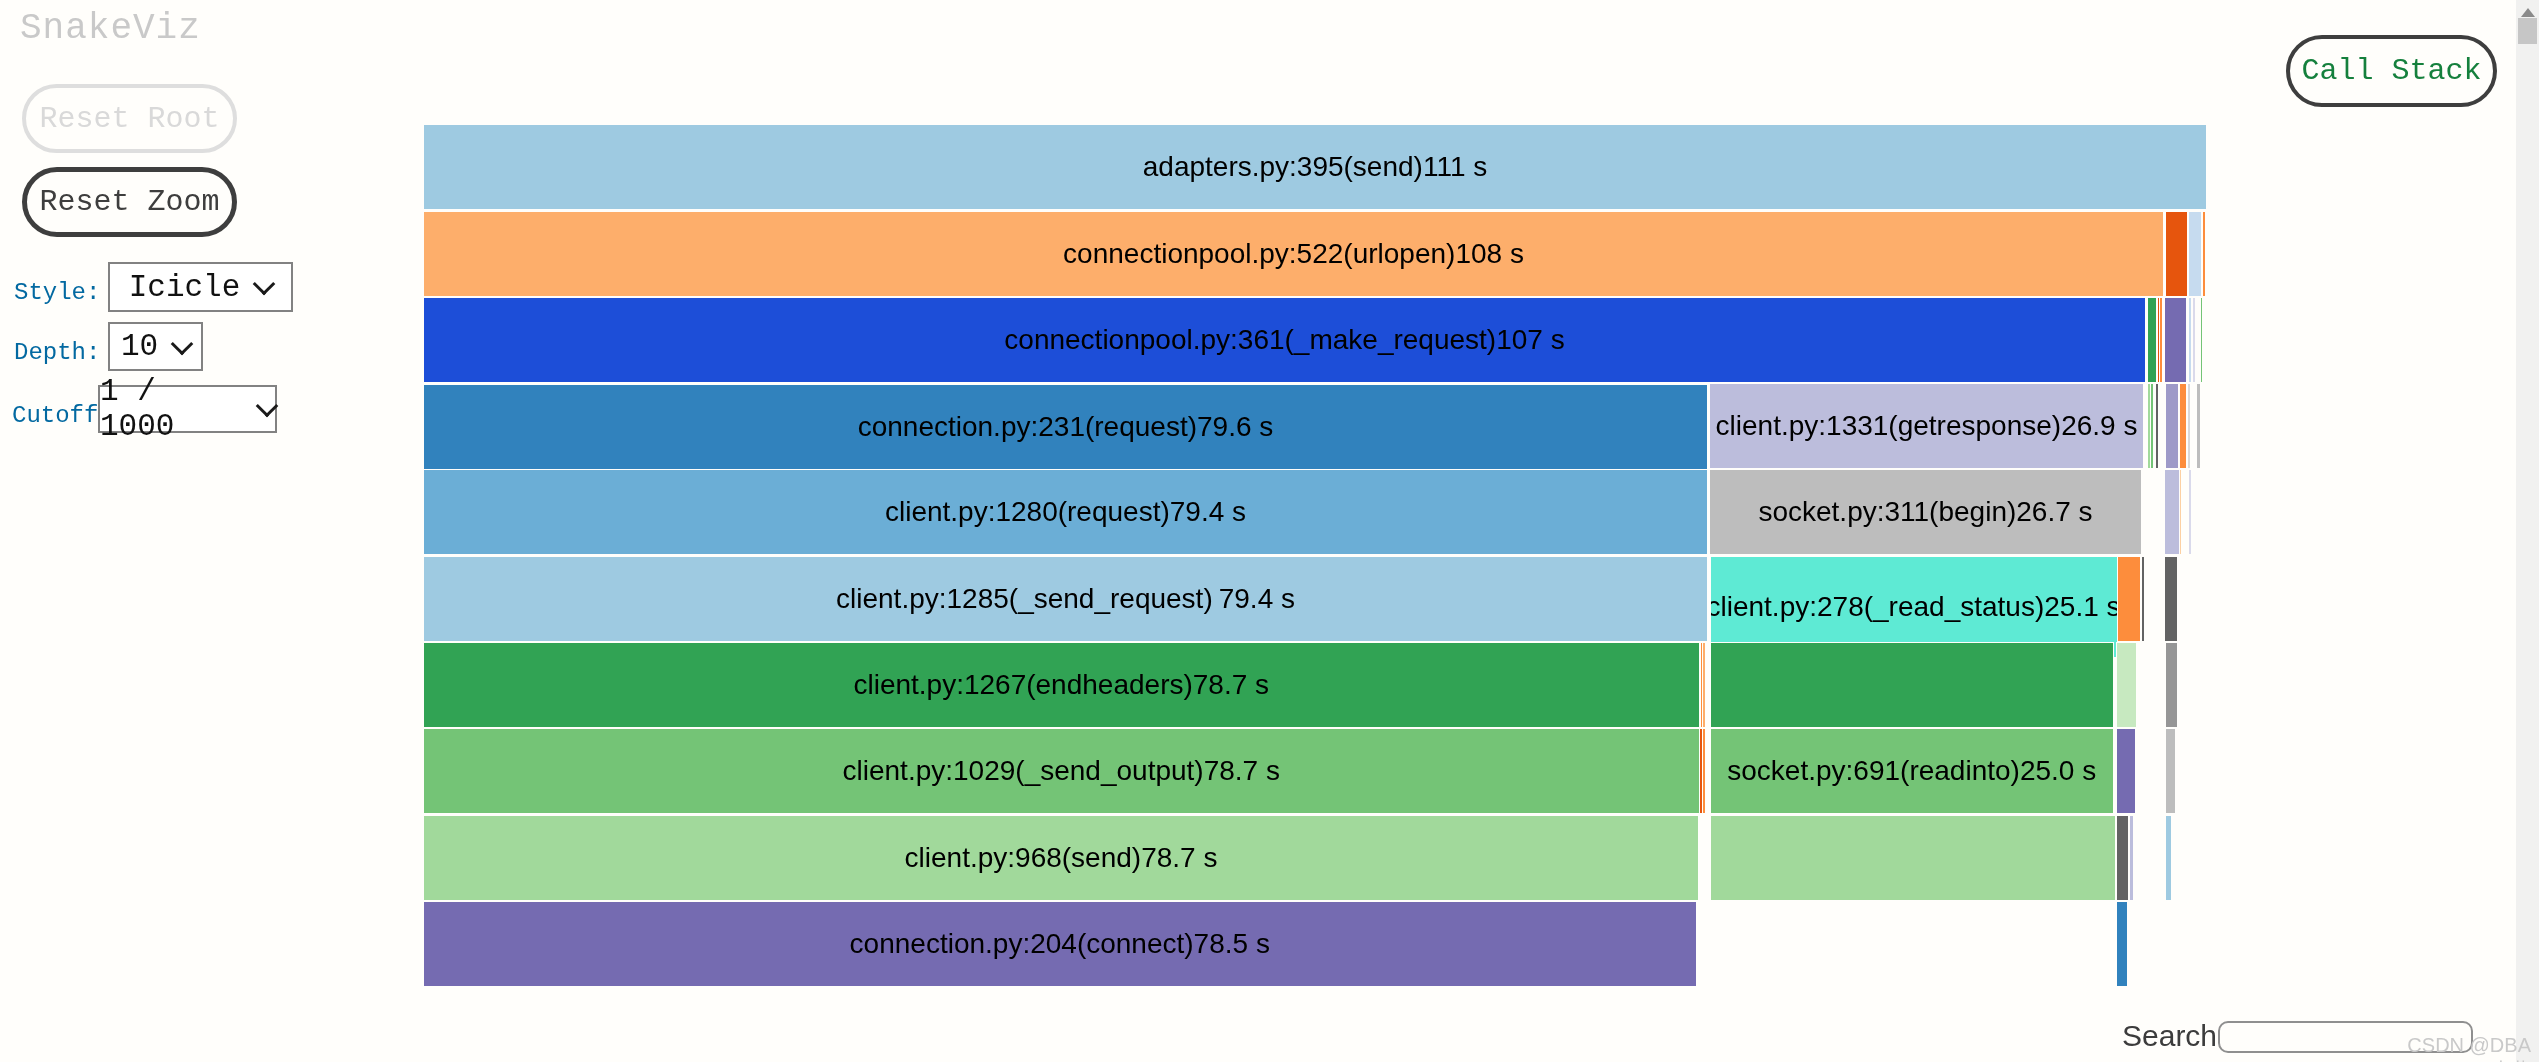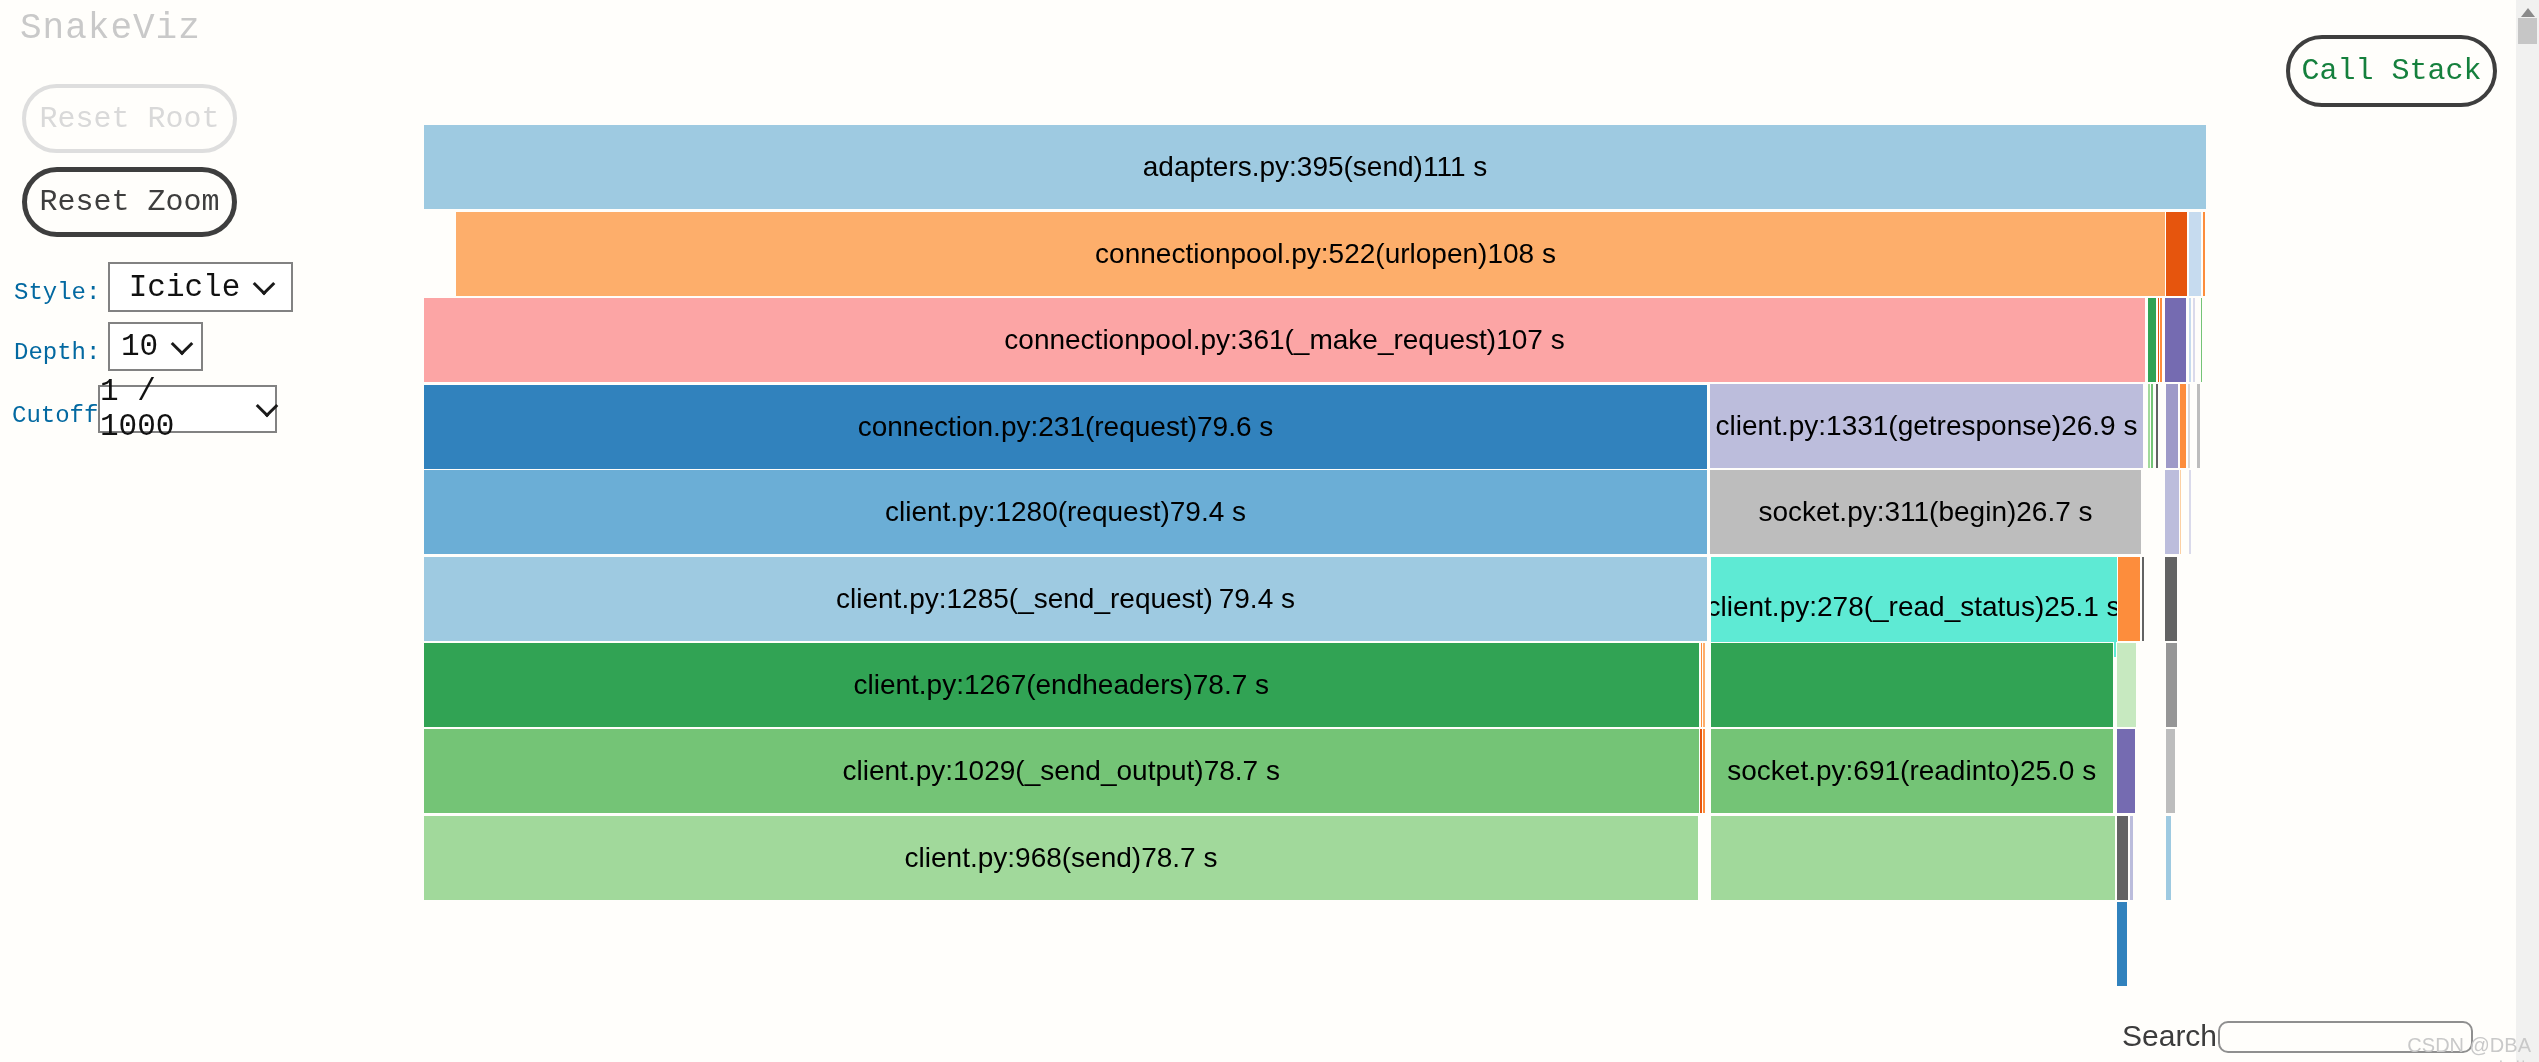--- a/index.html
+++ b/index.html
@@ -100,28 +100,28 @@
   <span class="chev"></span>
 </div>
 
 <div id="call-stack" class="pill-btn">Call Stack</div>
 
 <div id="icicle-chart">
     <div class="seg" style="left: 0px; top: 0px; width: 1782px; height: 84px; background: rgb(158, 202, 225);">
       <div>adapters.py:395(send)</div>
       <div>111 s</div>
     </div>
-    <div class="seg" style="left: 0px; top: 86.5px; width: 1739px; height: 84px; background: rgb(253, 174, 107); margin-left: 32px;">
+    <div class="seg" style="left: 0px; top: 86.5px; width: 1739px; height: 84px; background: rgb(253, 174, 107);">
       <div>connectionpool.py:522(urlopen)</div>
       <div>108 s</div>
     </div>
     <div class="seg" style="left: 1742px; top: 86.5px; width: 21px; height: 84px; background: rgb(230, 85, 13);"></div>
     <div class="seg" style="left: 1765px; top: 86.5px; width: 12px; height: 84px; background: rgb(198, 219, 239);"></div>
     <div class="seg" style="left: 1778.5px; top: 86.5px; width: 2.5px; height: 84px; background: rgb(253, 141, 60);"></div>
-    <div class="seg" style="left: 0px; top: 172.8px; width: 1721px; height: 84px; background: #fca5a5;">
+    <div class="seg" style="left: 0px; top: 172.8px; width: 1721px; height: 84px; background: #1d4ed8;">
       <div>connectionpool.py:361(_make_request)</div>
       <div>107 s</div>
     </div>
     <div class="seg" style="left: 1723.5px; top: 172.8px; width: 8px; height: 84px; background: rgb(49, 163, 84);"></div>
     <div class="seg" style="left: 1733.5px; top: 172.8px; width: 1.5px; height: 84px; background: rgb(230, 85, 13);"></div>
     <div class="seg" style="left: 1736px; top: 172.8px; width: 1.5px; height: 84px; background: rgb(253, 141, 60);"></div>
     <div class="seg" style="left: 1741px; top: 172.8px; width: 21px; height: 84px; background: rgb(117, 107, 177);"></div>
     <div class="seg" style="left: 1764.5px; top: 172.8px; width: 2.5px; height: 84px; background: rgb(198, 219, 239);"></div>
     <div class="seg" style="left: 1768.5px; top: 172.8px; width: 2.5px; height: 84px; background: rgb(218, 218, 235);"></div>
     <div class="seg" style="left: 1776.5px; top: 172.8px; width: 1.5px; height: 84px; background: rgb(116, 196, 118);"></div>
@@ -184,20 +184,24 @@
     <div class="seg" style="left: 1693px; top: 604.2px; width: 17.5px; height: 84px; background: rgb(117, 107, 177);"></div>
     <div class="seg" style="left: 1742px; top: 604.2px; width: 9px; height: 84px; background: rgb(189, 189, 189);"></div>
     <div class="seg" style="left: 0px; top: 690.5px; width: 1274px; height: 84px; background: rgb(161, 217, 155);">
       <div>client.py:968(send)</div>
       <div>78.7 s</div>
     </div>
     <div class="seg" style="left: 1286.5px; top: 690.5px; width: 404px; height: 84px; background: rgb(161, 217, 155);"></div>
     <div class="seg" style="left: 1693px; top: 690.5px; width: 11px; height: 84px; background: rgb(99, 99, 99);"></div>
     <div class="seg" style="left: 1706px; top: 690.5px; width: 2.5px; height: 84px; background: rgb(188, 189, 220);"></div>
     <div class="seg" style="left: 1742px; top: 690.5px; width: 5px; height: 84px; background: rgb(158, 202, 225);"></div>
+    <div class="seg" style="left: 0px; top: 776.8px; width: 1271.5px; height: 84px; background: rgb(117, 107, 177);">
+      <div>connection.py:204(connect)</div>
+      <div>78.5 s</div>
+    </div>
     <div class="seg" style="left: 1693px; top: 776.8px; width: 9.5px; height: 84px; background: rgb(49, 130, 189);"></div>
   </div>
 
 <div id="search-label">Search:</div>
 <input id="search-input" type="text" placeholder="" style="">
 <div id="watermark">CSDN @DBA大董</div>
 
 <div id="scrollbar-track">
   <div id="scrollbar-up"></div>
   <div id="scrollbar-thumb"></div>

